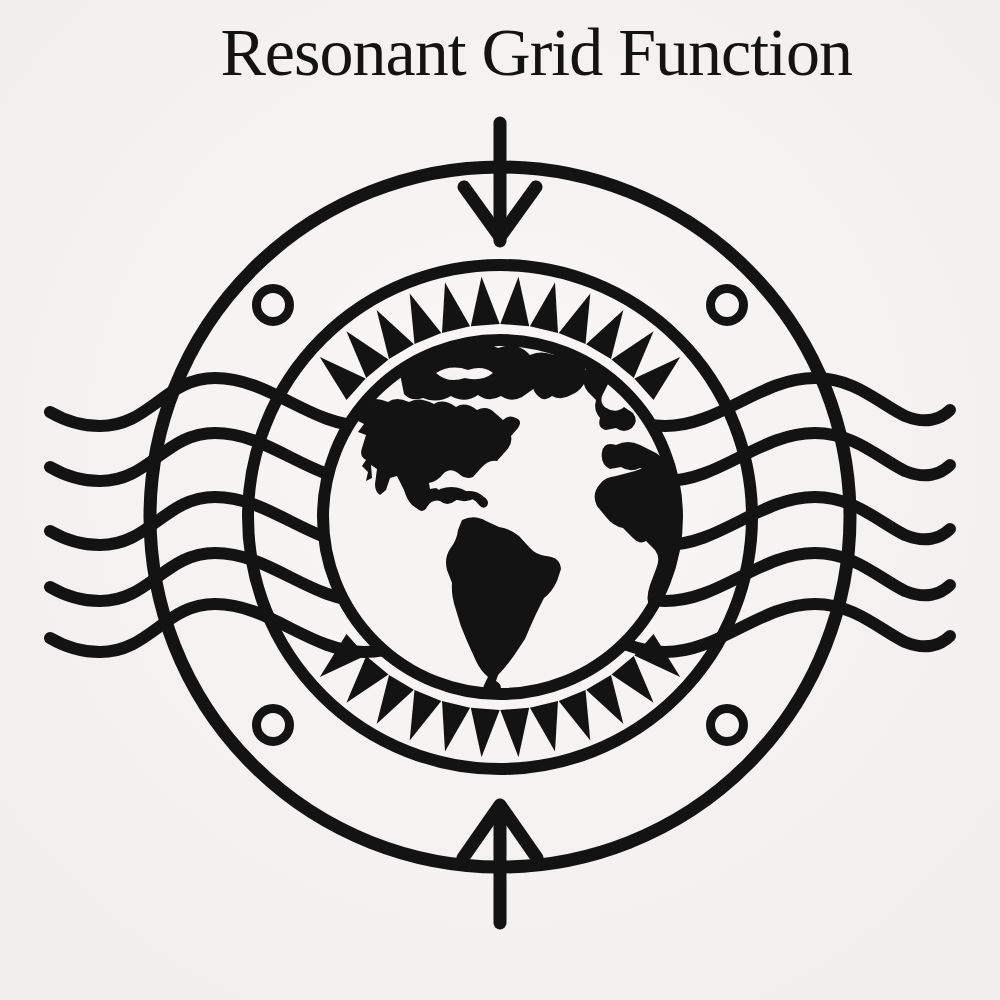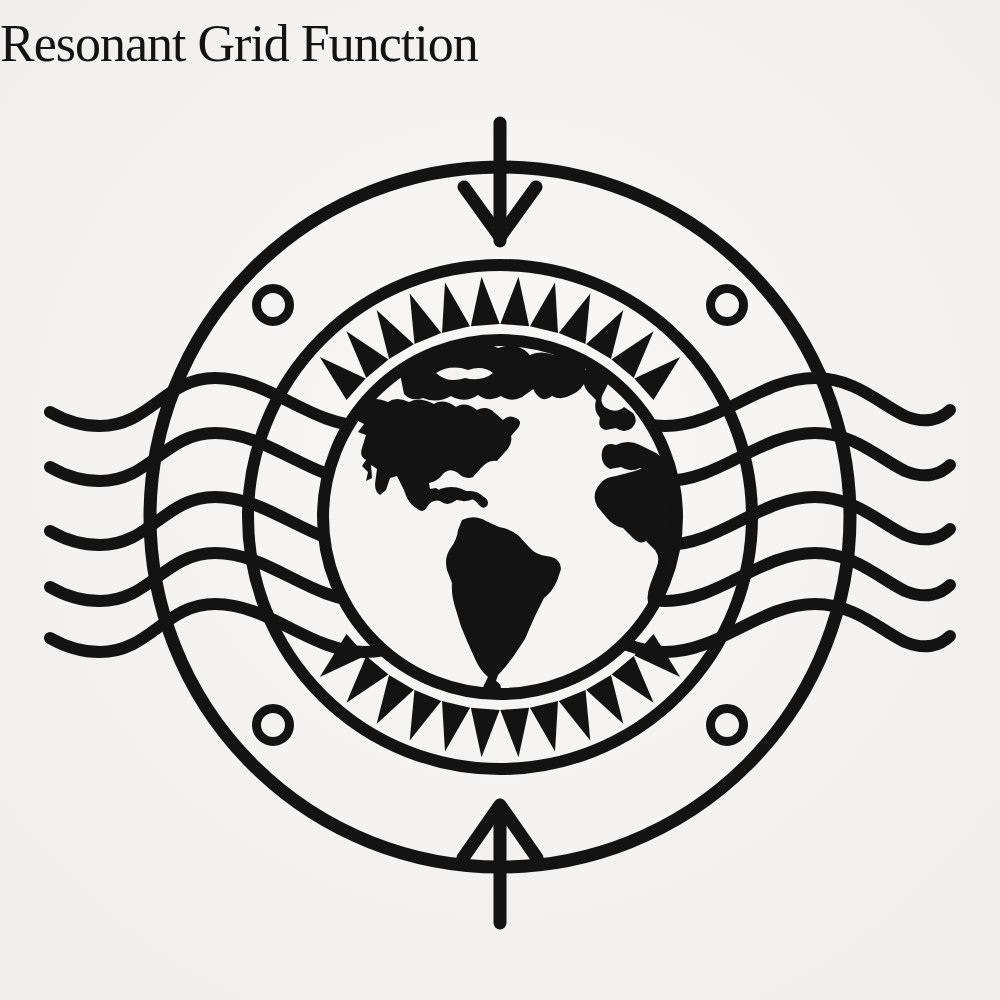--- a/index.html
+++ b/index.html
@@ -17,22 +17,22 @@
     position:relative;
     width:1000px;height:1000px;
     background:
       radial-gradient(circle at 50% 45%, rgba(255,255,255,.35), rgba(0,0,0,.018) 85%),
       var(--paper);
   }
   .title{
     position:absolute;
     top:18px;left:0;
     width:852px;
-    text-align:left;
-    font-size:52px;
+    text-align:right;
+    font-size:68px;
     line-height:1.0;
     letter-spacing:-1px;
     color:var(--ink);
     white-space:nowrap;
   }
   svg.emblem{
     position:absolute;
     left:0;top:0;
     width:1000px;height:1000px;
     display:block;

